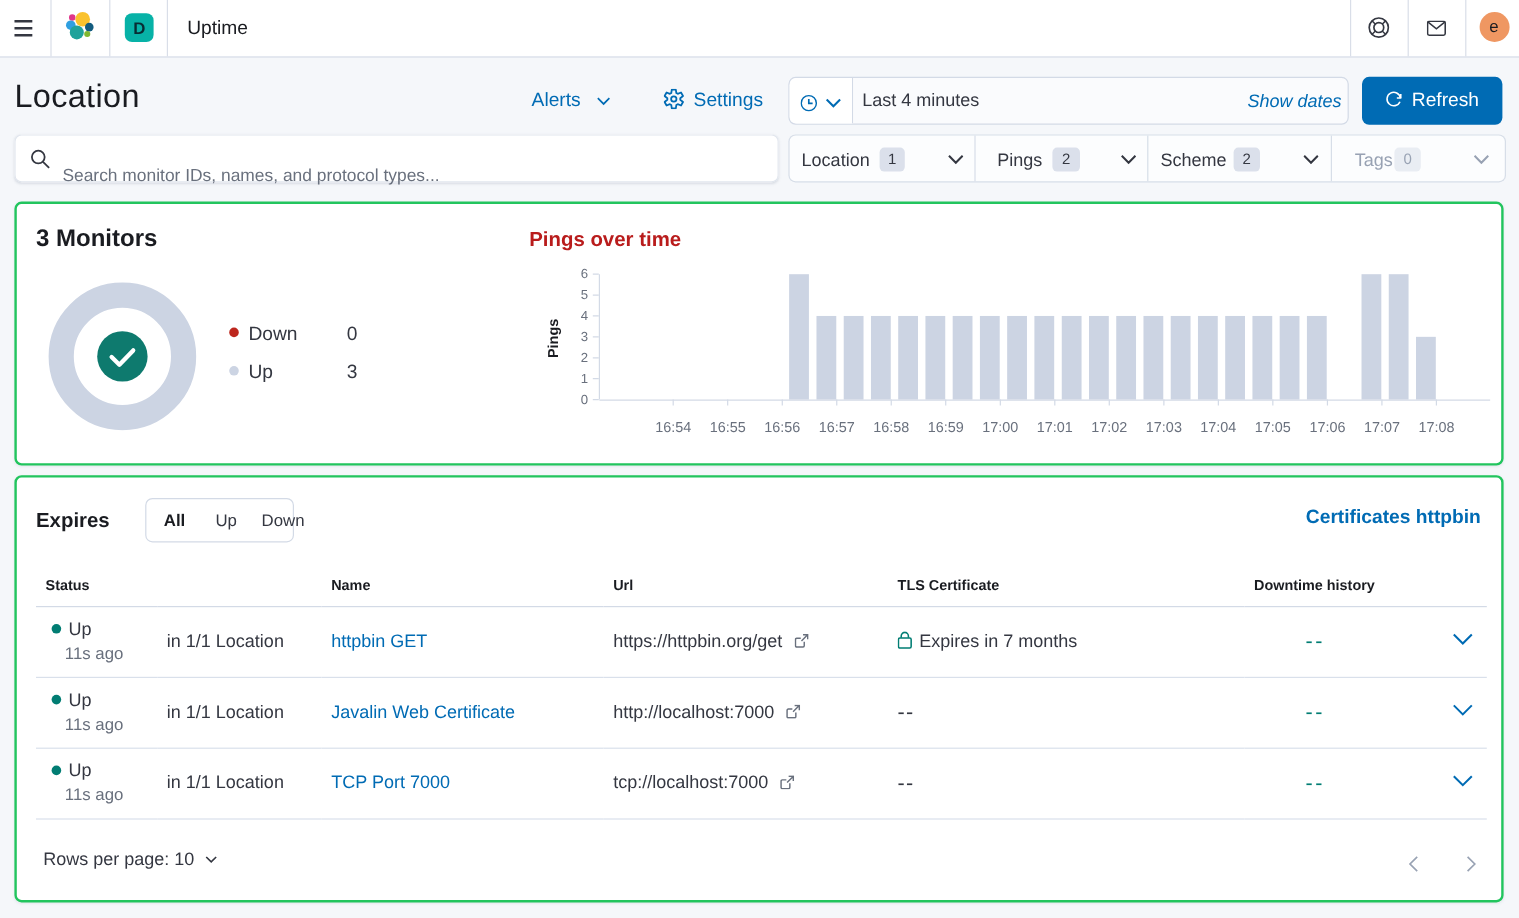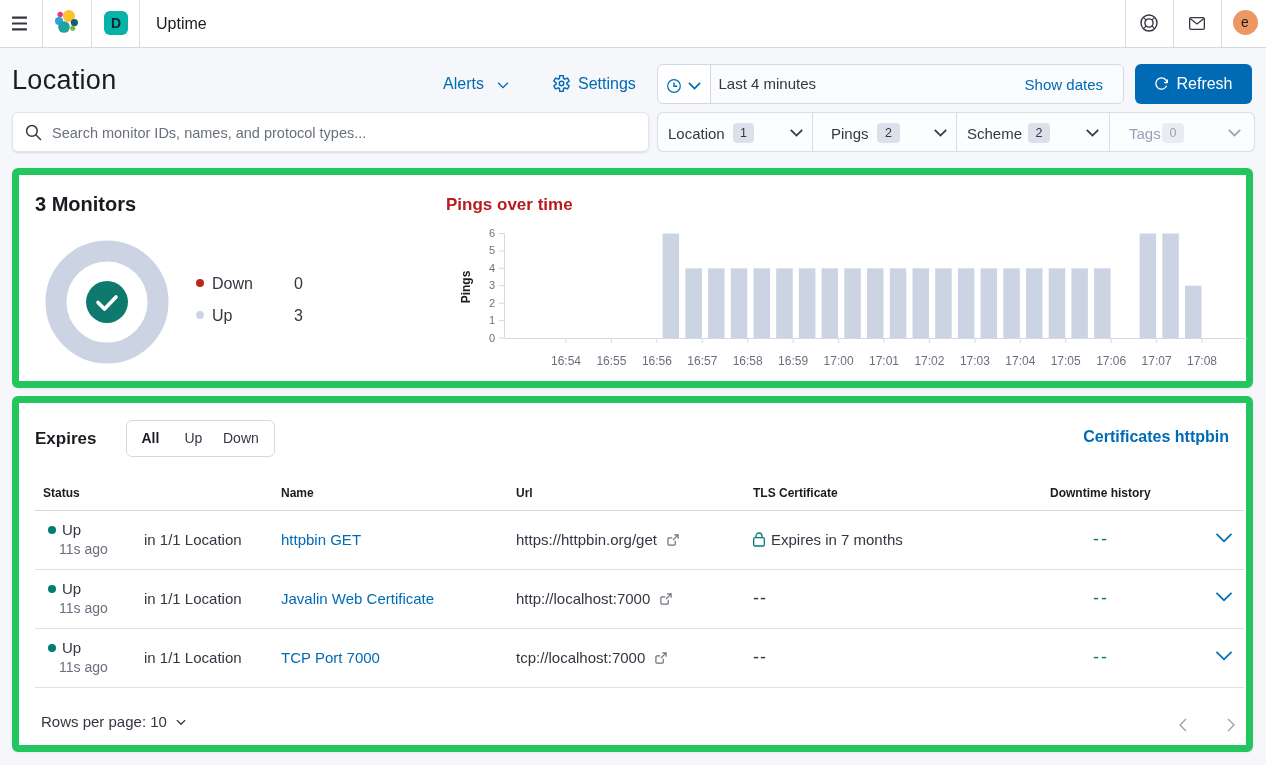--- a/index.html
+++ b/index.html
@@ -15,47 +15,47 @@
 .avatar { position:absolute; left:1232.5px; top:10px; width:25px; height:25px; border-radius:50%; background:#ef9762; color:#1a1c21; font-size:14px; text-align:center; line-height:25px; }
 
 
 .h1title { position:absolute; left:12px; top:65px; font-size:27px; font-weight:400; color:#1a1c21; letter-spacing:0.3px; }
 .link { color:#006bb4; text-decoration:none;text-align:center; }
 .alerts { position:absolute; left:443px; top:75px; font-size:16px; color:#006bb4; }
 .settings { position:absolute; left:553px; top:75px; font-size:16px; color:#006bb4; }
 .datepicker { position:absolute; left:657px; top:64px; width:467px; height:40px; background:#fafbfd; border:1px solid #d3dae6; border-radius:6px; }
 .dp-left { position:absolute; left:0; top:0; width:53px; height:38px; background:#fff; border-right:1px solid #d3dae6; border-radius:6px 0 0 6px; }
 .dp-text { position:absolute; left:60.5px; top:10px; font-size:15px; color:#343741; }
-.dp-show { position:absolute; right:20px; top:11px; font-size:15px; color:#006bb4; }
+.dp-show { position:absolute; right:5px; top:11px; font-size:15px; color:#006bb4;font-style:italic; }
 .refresh { position:absolute; left:1135px; top:64px; width:117px; height:40px; background:#006bb4; border-radius:6px; color:#fff; font-size:16px; font-weight:500; text-align:center; line-height:40px; }
 
 
 .search { position:absolute; left:12px; top:112px; width:637px; height:40px; background:#fff; border-radius:6px; box-shadow:0 1px 2px rgba(152,162,179,.3), inset 0 0 0 1px rgba(211,218,230,.7); }
-.search .ph { position:absolute; left:40px; top:13px; font-size:14.5px; color:#69707d; }
+.search .ph { position:absolute; left:40px; top:27px; font-size:14.5px; color:#69707d; }
 .filters { position:absolute; left:657px; top:112px; width:598px; height:40px; background:#fcfdfe; border:1px solid rgba(211,218,230,.9); border-radius:6px; }
 .fsep { position:absolute; top:0; width:1px; height:38px; background:rgba(211,218,230,.9); }
 .flab { position:absolute; top:12px; font-size:15px; color:#343741; }
 .fbadge { position:absolute; top:10px; height:20px; border-radius:4px; background:#dbe0eb; color:#343741; font-size:12.5px; font-weight:500; text-align:center; line-height:20px; }
 .fchev { position:absolute; top:16px; }
 .dis { color:#98a2b3 !important; }
 .fbadge.dis { background:#e9edf3; color:#98a2b3; }
 
 
-.panel { position:absolute; left:12px; width:1241px; background:#fff; border:7px solid #22c55e; border-radius:6px; box-shadow:0 1px 2px rgba(152,162,179,.15); }
+.panel { position:absolute; left:12px; width:1241px; background:#fff; border:2px solid #22c55e; border-radius:6px; box-shadow:0 1px 2px rgba(152,162,179,.15); }
 #panel1 { top:168px; height:220px; }
 #panel2 { top:396px; height:356px; }
 
 .p1title { position:absolute; left:16px; top:18px; font-size:20px; font-weight:700; color:#1a1c21; }
 .legend { position:absolute; font-size:16px; color:#343741; }
 .ldot { display:inline-block; width:8px; height:8px; border-radius:50%; margin-right:8px; position:relative; top:-2px; }
 .pingtitle { position:absolute; left:427px; top:20px; font-size:17px; font-weight:700; color:#b91c1c; }
 
 
 .montitle { position:absolute; left:16px; top:26px; font-size:17px; font-weight:700; color:#1a1c21; }
-.tabbox { position:absolute; left:107px; top:16.5px; width:149px; height:37px; border:1px solid #d3dae6; border-radius:6px; background:#fff; font-size:14px; line-height:35px; }
+.tabbox { position:absolute; left:107px; top:16.5px; width:124px; height:37px; border:1px solid #d3dae6; border-radius:6px; background:#fff; font-size:14px; line-height:35px; }
 .certlink { position:absolute; right:17px; top:25px; font-size:16px; font-weight:700; color:#006bb4; }
 table.mon { position:absolute; left:16px; top:74px; width:1209px; border-collapse:collapse; font-size:15px; table-layout:fixed; }
 table.mon th { font-size:12px; font-weight:700; color:#1a1c21; text-align:left; padding:0 8px; height:33px; vertical-align:middle; white-space:nowrap; border-bottom:1px solid #d3dae6; }
 table.mon td { padding:0 8px; height:59px; vertical-align:middle; border-bottom:1px solid #d9e0eb; white-space:nowrap; }
 .subtime { font-size:14px; color:#69707d; }
 .updot { display:inline-block; width:8px; height:8px; border-radius:50%; background:#017d73; margin-left:5px; margin-right:6px; position:relative; top:-1px; }
 .dash { color:#017d73; font-size:18px; letter-spacing:2px; }
 .expcell { text-align:right; }
 .expcell svg { display:inline-block; margin-right:3px; }
 .rowsper { position:absolute; left:22px; top:310px; font-size:15px; color:#343741; }

